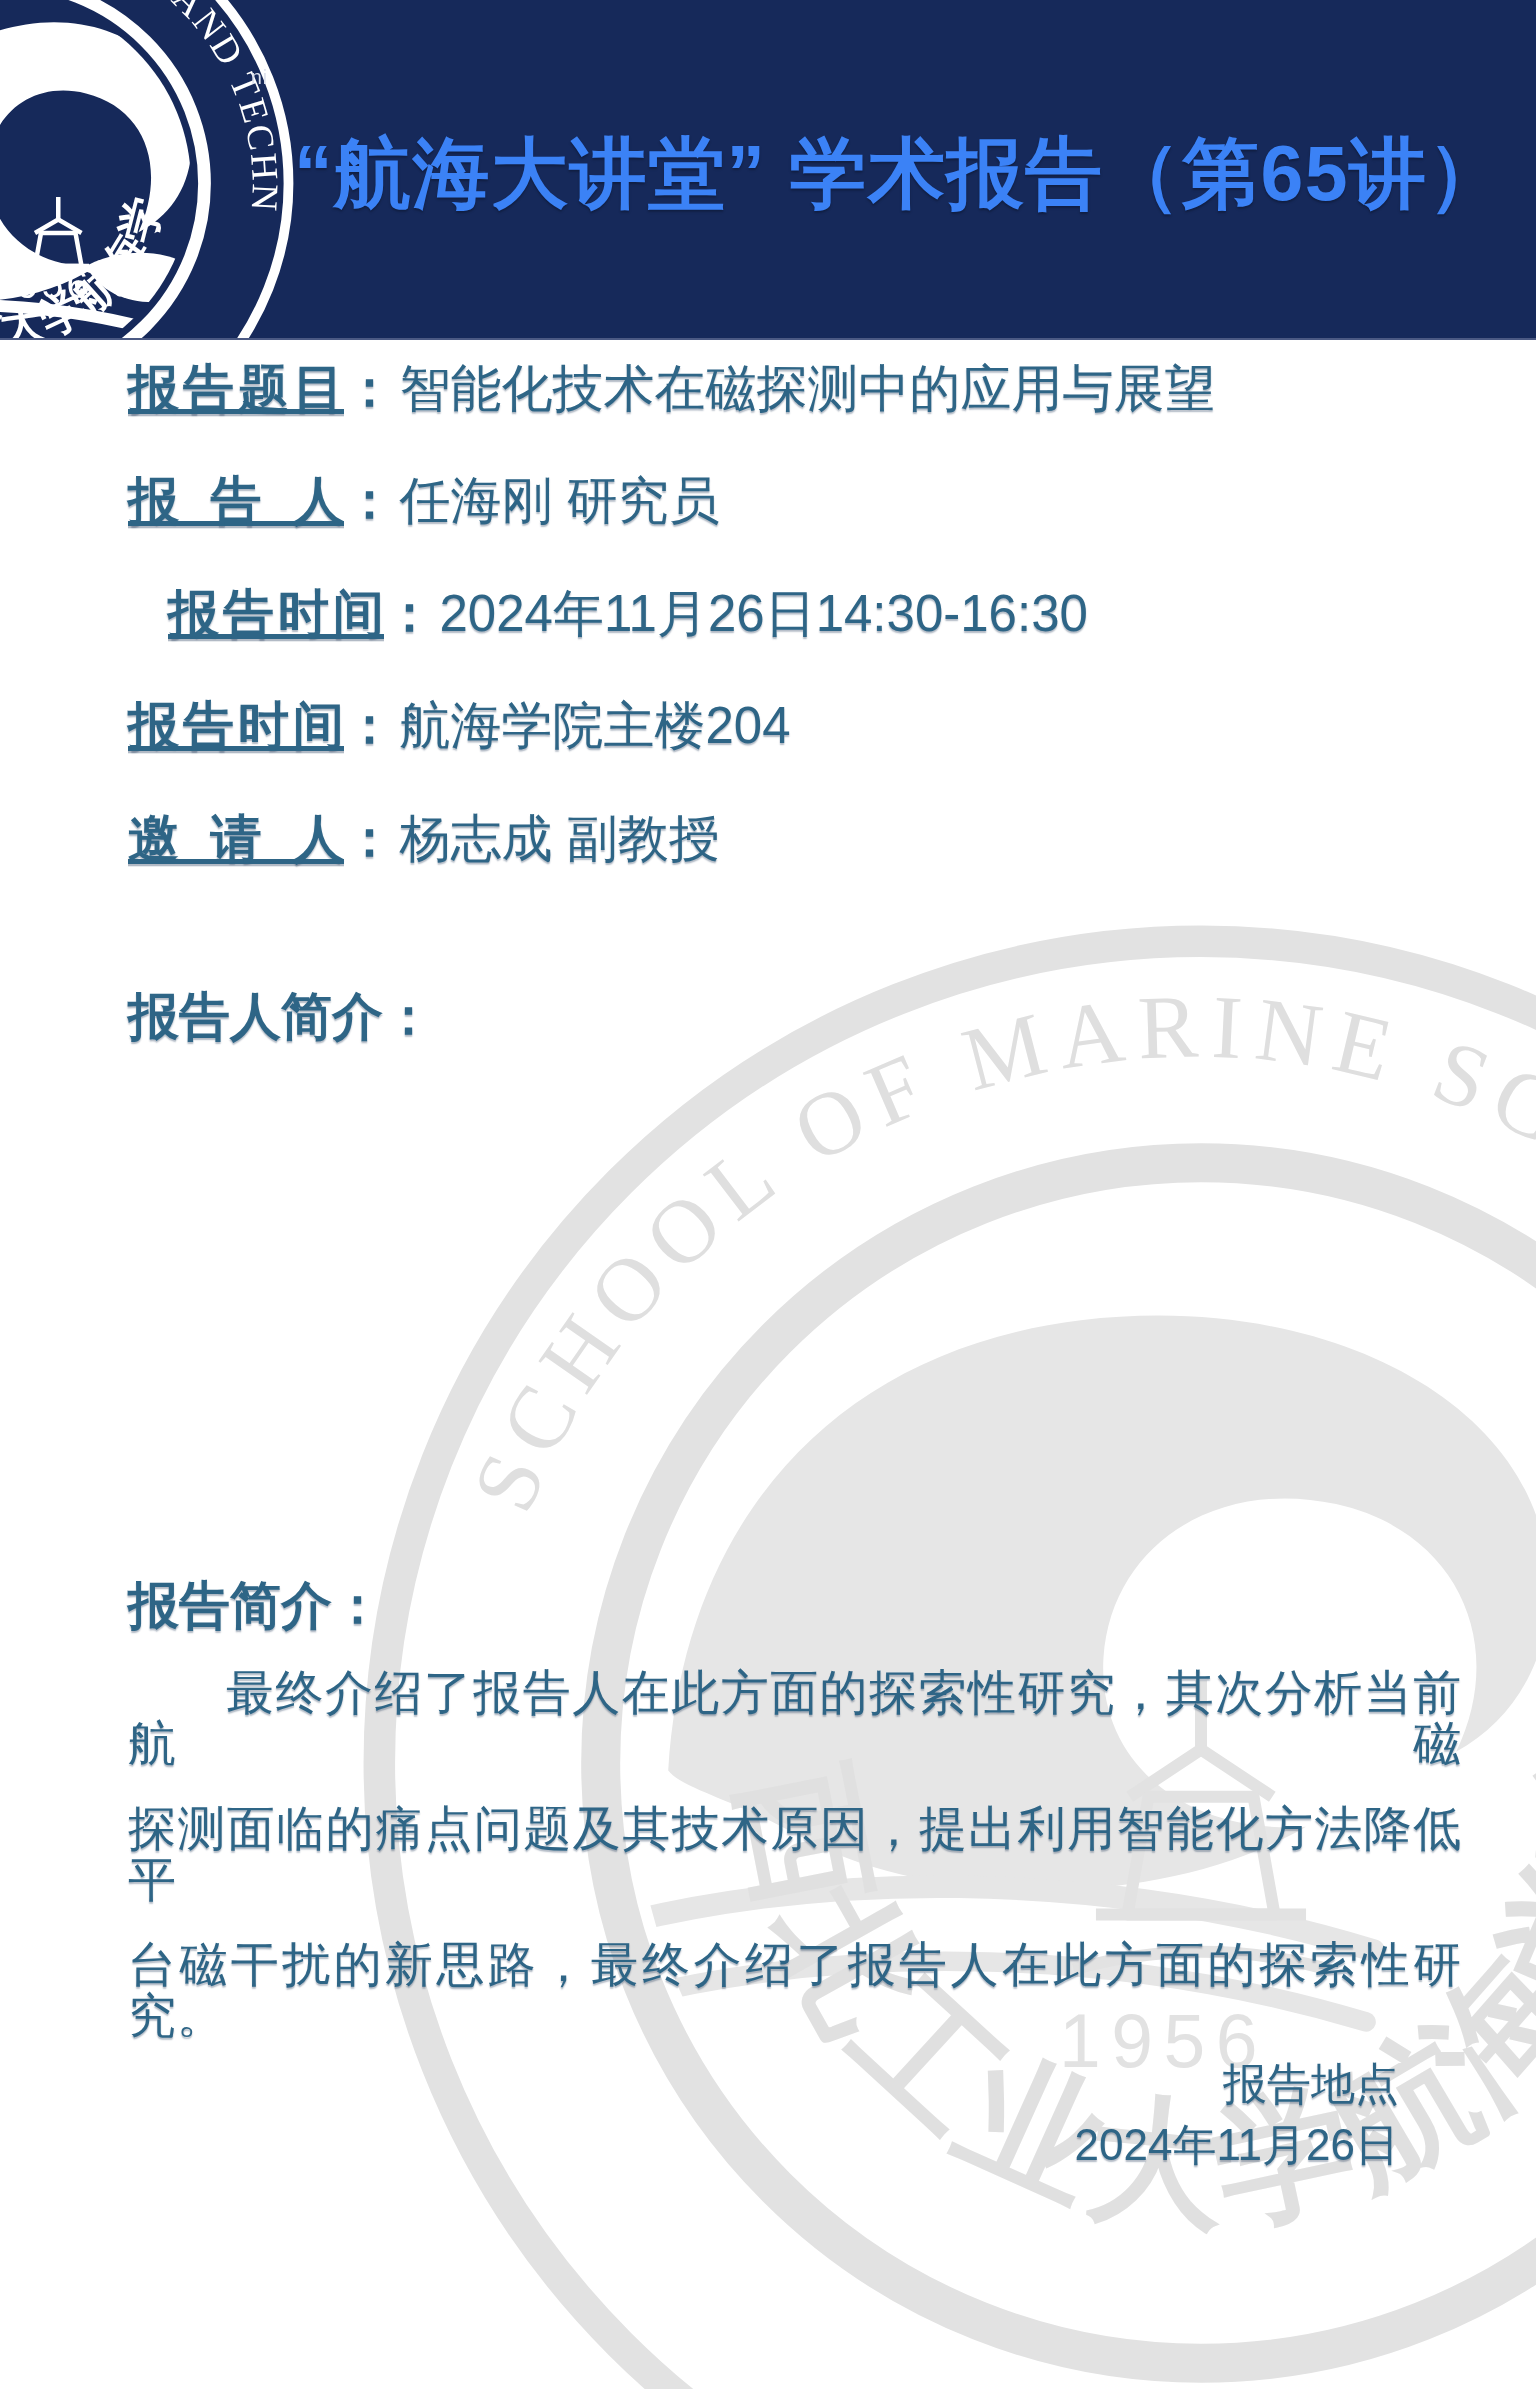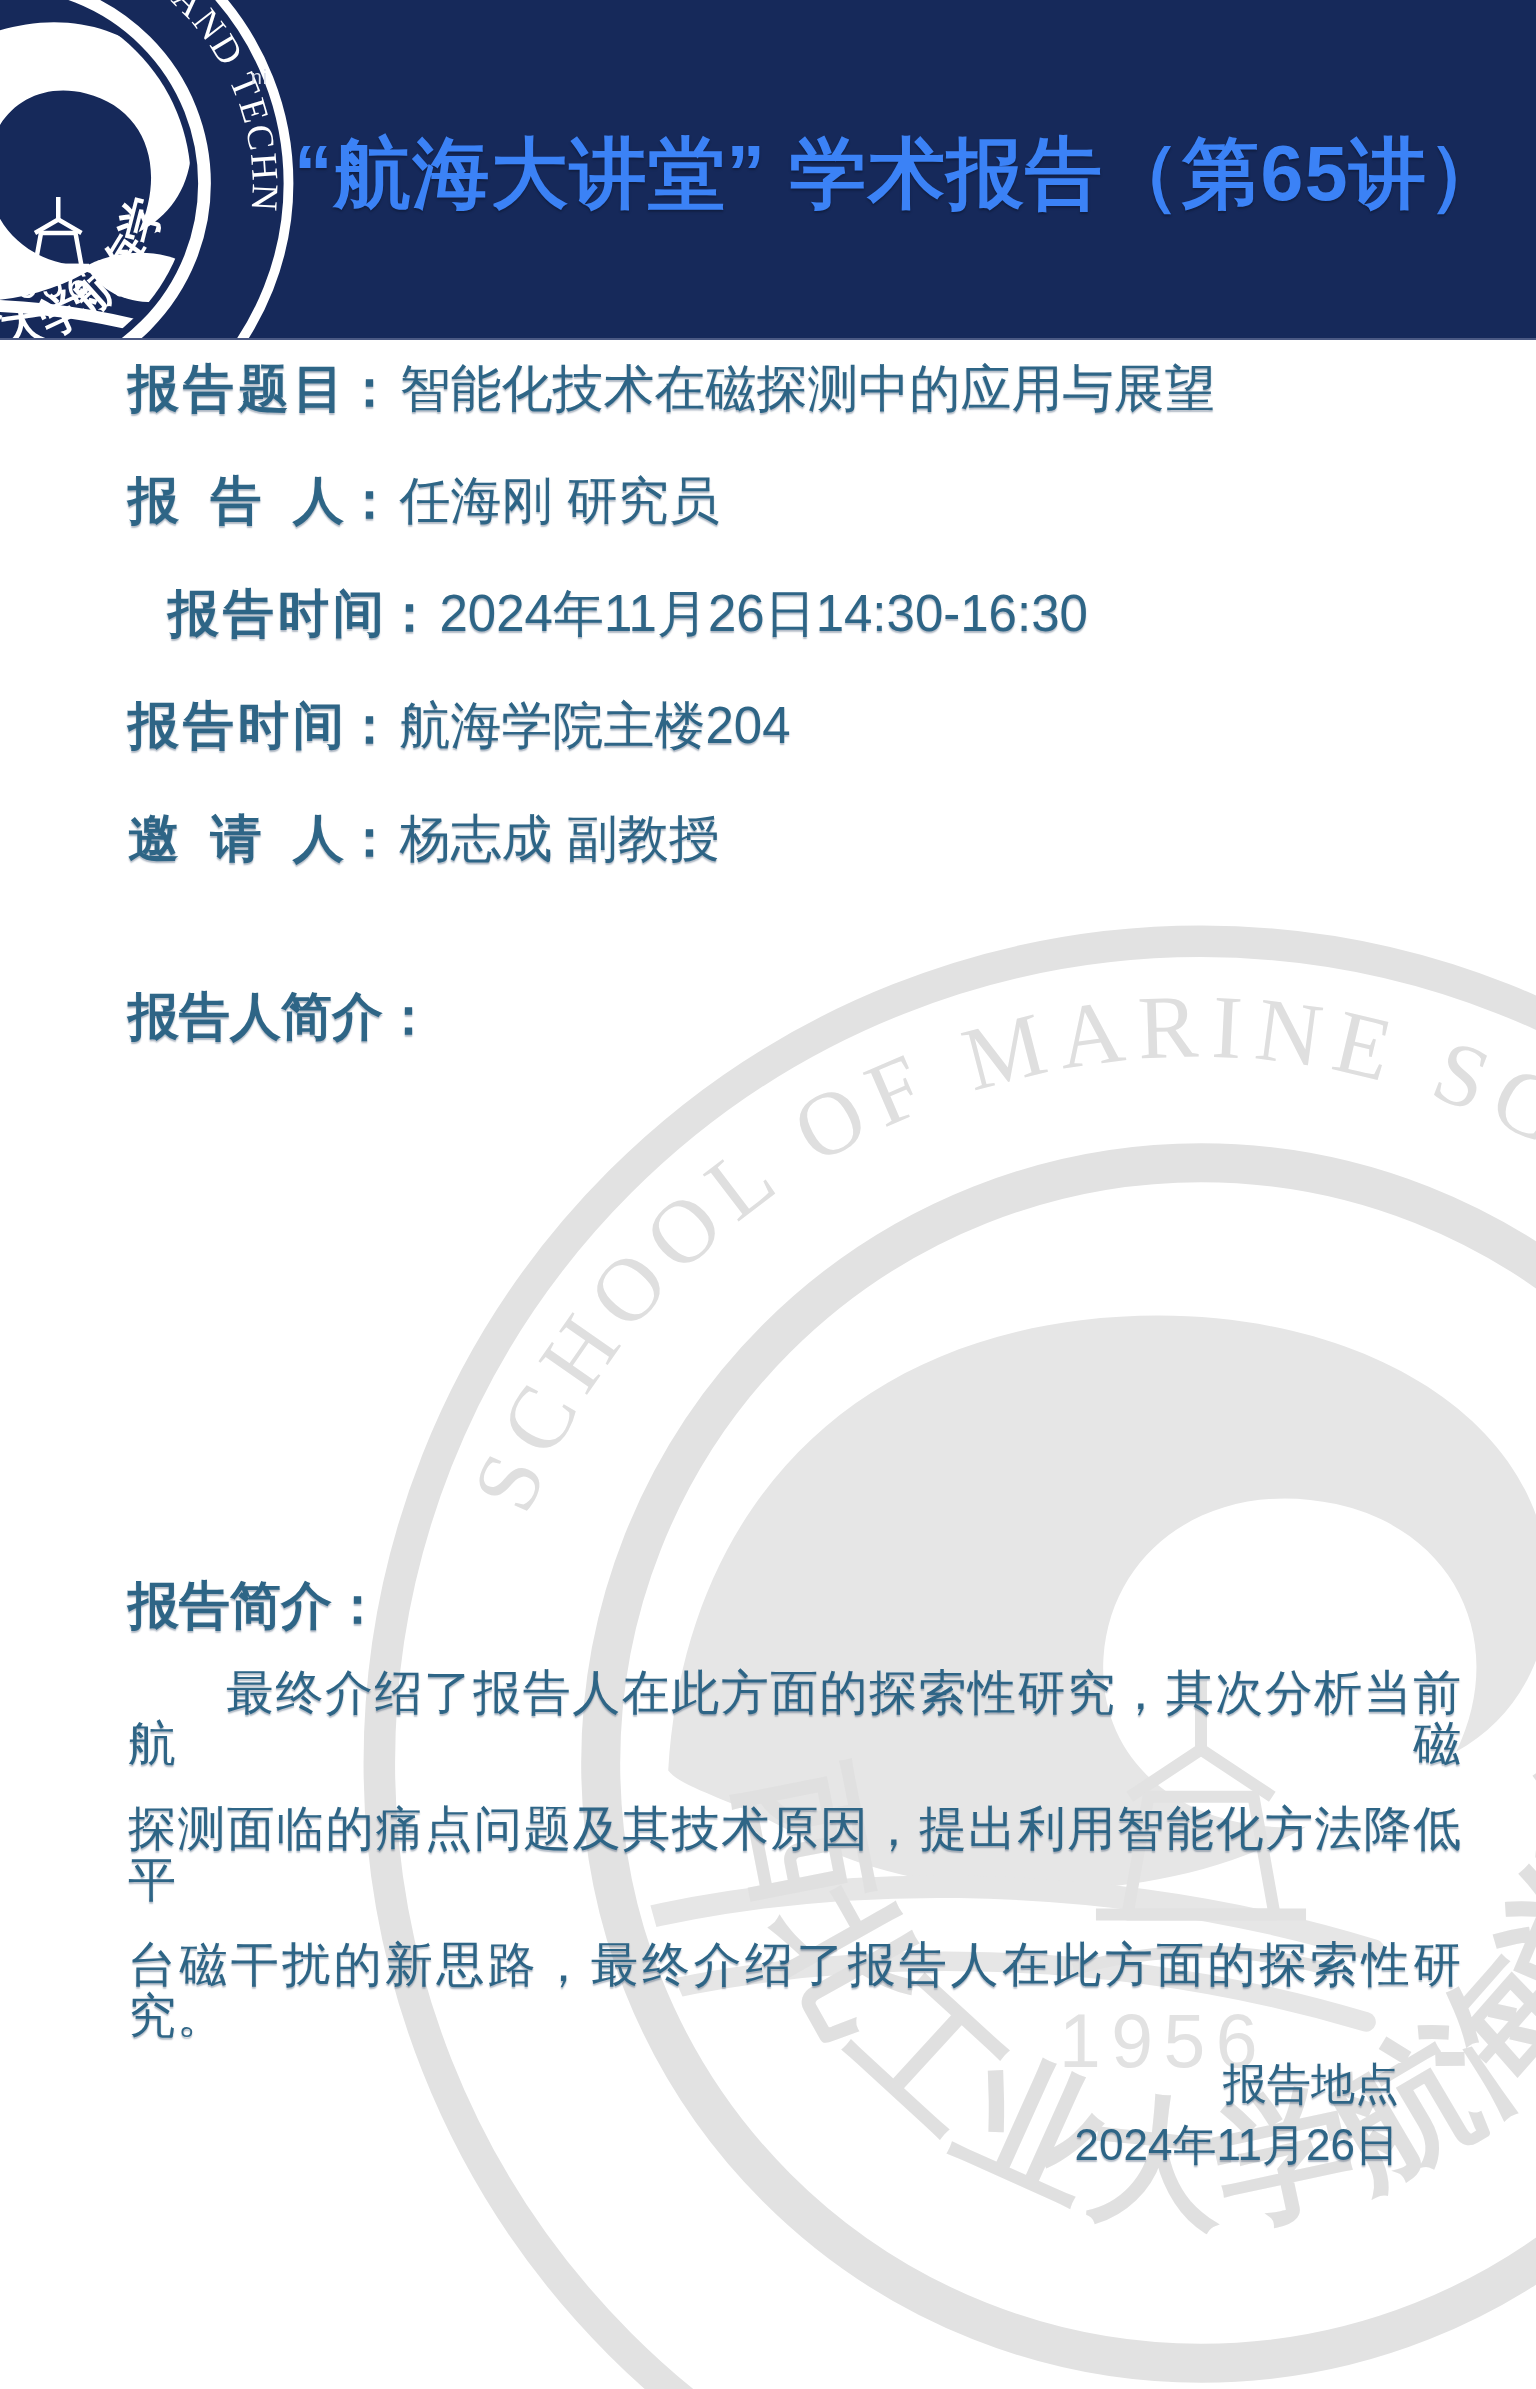--- a/index.html
+++ b/index.html
@@ -41,21 +41,21 @@
     position:absolute;left:128px;width:1350px;height:59px;
     font-size:51px;line-height:59px;white-space:nowrap;
   }
   .irow:nth-of-type(1){top:359px;}
   .irow:nth-of-type(2){top:471px;}
   .irow:nth-of-type(3){top:584px;margin-left:40px;}
   .irow:nth-of-type(4){top:696px;}
   .irow:nth-of-type(5){top:809px;}
   .ilabel{
     display:inline-block;width:216px;font-weight:700;
-    text-align:justify;text-align-last:justify;vertical-align:top;
+    text-align:justify;text-align-last:justify;vertical-align:top;text-decoration:underline;
   }
   .icolon{font-weight:700;display:inline-block;vertical-align:top;}
   .ival{font-weight:400;display:inline-block;vertical-align:top;margin-left:4.5px;}
   
   .sec{
     position:absolute;left:128px;margin:0;
     font-size:51px;font-weight:700;line-height:56px;white-space:nowrap;
   }
   .sec-bio{top:989px;}
   .sec-abs{top:1578px;}

